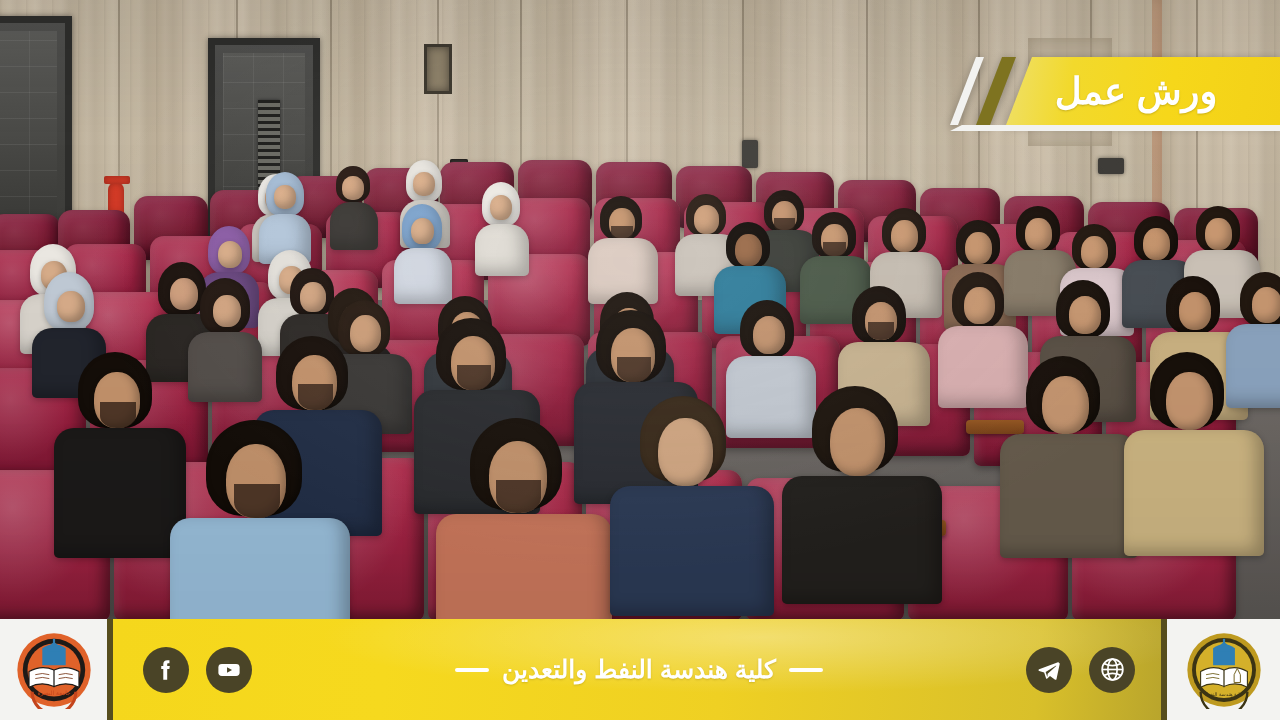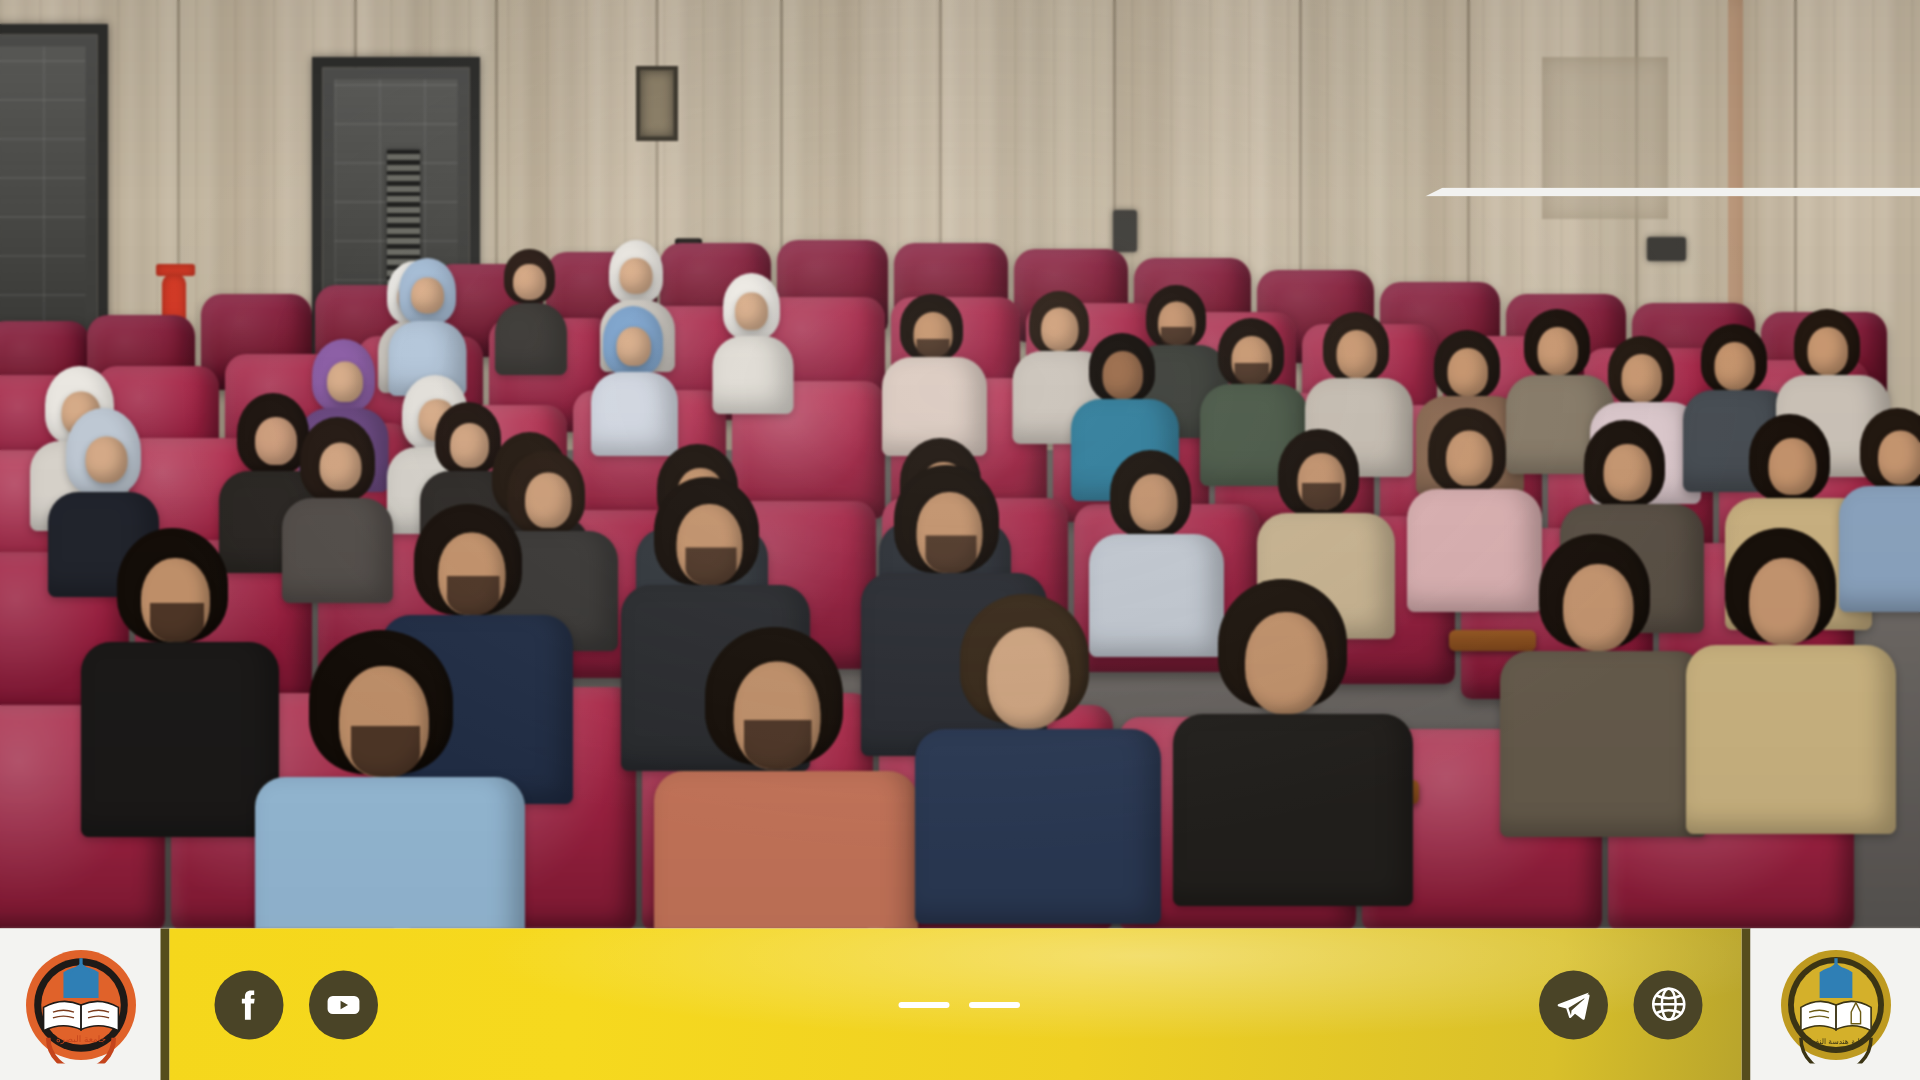--- a/index.html
+++ b/index.html
@@ -566,20 +566,27 @@
         <div class="hair" style="left:0; top:0; width:74px; height:76px; background:#19110b;"></div>
         <div class="head" style="left:16px; top:20px; width:47px; height:58px; background:#cb9a73;"></div>
         <div class="body" style="left:-26px; top:78px; width:140px; height:126px; background:#d3bb86;"></div>
       </div>
     </div>
 
     <div class="blurfilm"></div>
     <div class="grade"></div>
   </div>
 
+  <div class="ribbon">
+    <div class="ribbon-white"></div>
+    <div class="ribbon-olive"></div>
+    <div class="ribbon-yellow">
+      <span class="ribbon-text">ورش عمل</span>
+    </div>
+  </div>
   <div class="ribbon-underline"></div>
 
   <div class="banner">
 
     <div class="seal-pad">
       <svg class="seal" viewBox="0 0 100 100">
         <circle cx="50" cy="50" r="47" fill="#E0622A"></circle>
         <circle cx="50" cy="50" r="40" fill="#1E1A17"></circle>
         <circle cx="50" cy="50" r="34" fill="#E0622A"></circle>
         <path d="M35 22 q15 -10 30 0 l0 22 l-30 0 z" fill="#2F7FB5"></path>
@@ -606,20 +613,21 @@
           <svg width="26" height="26" viewBox="0 0 24 24">
             <rect x="2.2" y="6.4" width="19.6" height="11.2" rx="3.2" fill="#FFFFFF"></rect>
             <path d="M10.2 9.4v5.2l4.6-2.6-4.6-2.6z" fill="#4A4427"></path>
           </svg>
         </a>
       </div>
 
       <div class="titles">
         <div class="title-ar">
           <span class="dash"></span>
+          <span>كلية هندسة النفط والتعدين</span>
           <span class="dash"></span>
         </div>
       </div>
 
       <div class="social right">
         <a class="sbtn" href="#">
           <svg width="26" height="26" viewBox="0 0 24 24">
             <path fill="#FFFFFF" d="M21.5 4.3 2.9 11.4c-.9.35-.88 1.25.02 1.5l4.6 1.3 1.75 5.3c.22.62.66.77 1.15.3l2.5-2.35 4.7 3.45c.66.4 1.15.19 1.32-.62l2.9-13.6c.22-1-.4-1.46-1.34-1.08zM8.9 13.9l9.3-5.8c.4-.25.78-.1.47.18l-7.9 7.15-.3 3-1.57-4.53z"></path>
           </svg>
         </a>

